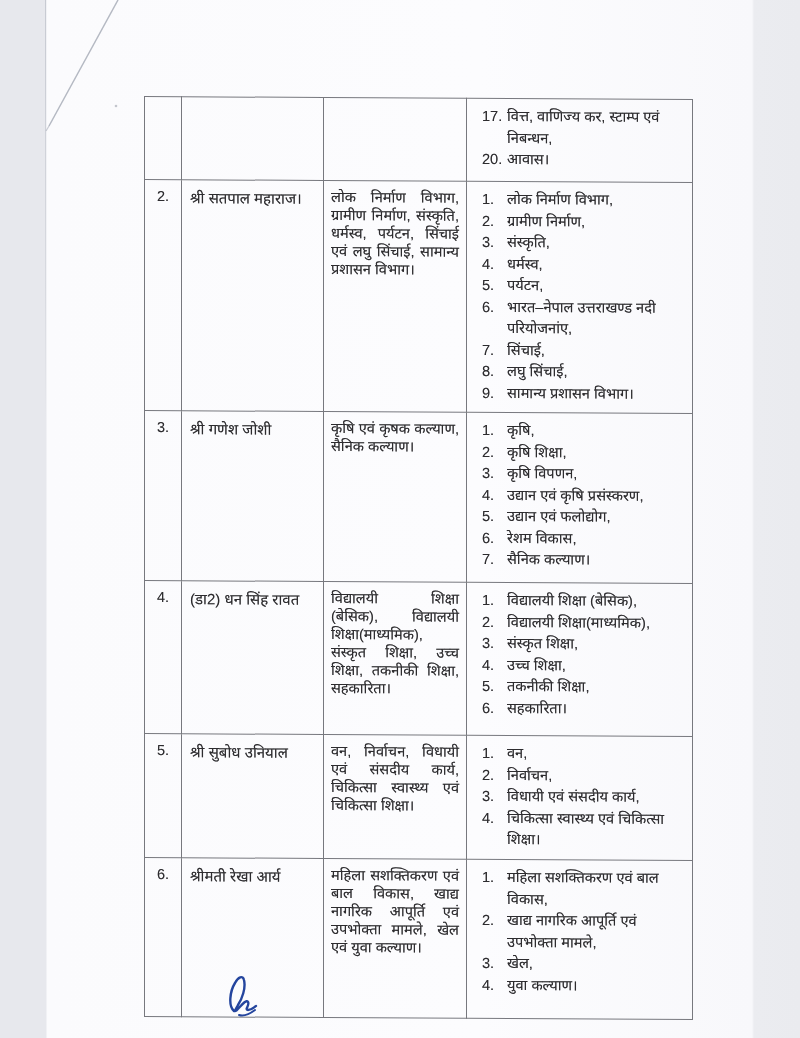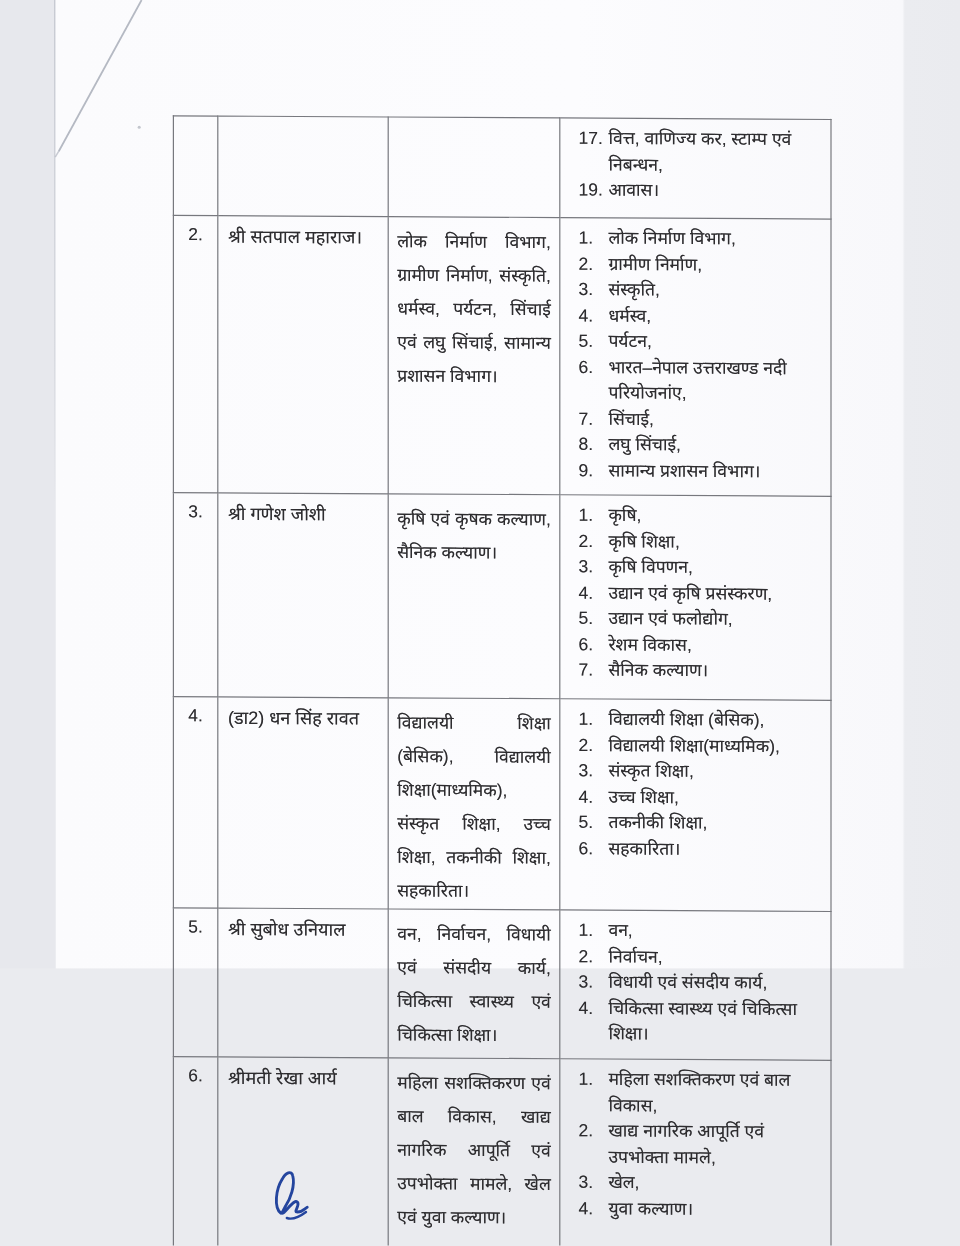--- a/index.html
+++ b/index.html
@@ -3,21 +3,21 @@
 <meta charset="utf-8">
 <style>
   html,body{margin:0;padding:0;}
   body{
     width:800px;height:1038px;
     background:#eaebef;
     font-family:"Liberation Sans","DejaVu Sans",sans-serif;
     overflow:hidden;
   }
   .stage{
-    position:relative;width:800px;height:807px;
+    position:relative;width:800px;height:1038px;
     background:linear-gradient(90deg,#e7e8ed 0,#e7e8ed 46px,#fbfbfd 47px,#fcfcfe 60%,#f8f8fb 752px,#ebecf0 754px,#eaebef 100%);
   }
   .paper-edge-left{
     position:absolute;left:45px;top:0;width:1px;height:420px;
     background:linear-gradient(#c7cad2,#d8dae0 70%,rgba(216,218,224,0));
   }
   .artifacts{position:absolute;left:0;top:0;pointer-events:none;}
   
   .doc-table{
     position:absolute;left:144px;top:96px;width:548px;
@@ -40,21 +40,21 @@
   .c-no{
     text-align:center;padding-top:8px;
     font-size:14.5px;
   }
   .c-name{
     padding:8px 6px 0 8px;
     font-size:15px;line-height:20px;
   }
   .c-depts{
     padding:7px 7px 0 7px;
-    font-size:14.6px;line-height:28px;
+    font-size:14.6px;line-height:18px;
     text-align:justify;text-justify:inter-word;
   }
   .c-list{padding:0;}
   .alloc{
     list-style:none;margin:0;
     padding:7px 3px 0 15px;
     font-size:14.6px;line-height:21.5px;
   }
   .alloc li{display:flex;align-items:flex-start;}
   .alloc .num{flex:0 0 25px;}
@@ -85,21 +85,21 @@
     <td class="c-no"></td>
     <td class="c-name"></td>
     <td class="c-depts"></td>
     <td class="c-list">
       <ol class="alloc">
               <li>
                 <span class="num">17.</span>
                 <span class="txt">वित्त, वाणिज्य कर, स्टाम्प एवं निबन्धन,</span>
               </li>
               <li>
-                <span class="num">19.</span>
+                <span class="num">20.</span>
                 <span class="txt">आवास।</span>
               </li>
             </ol>
     </td>
   </tr>
 
   <tr>
     <td class="c-no">2.</td>
     <td class="c-name">श्री सतपाल महाराज।</td>
     <td class="c-depts">लोक निर्माण विभाग, ग्रामीण निर्माण, संस्कृति, धर्मस्व, पर्यटन, सिंचाई एवं लघु सिंचाई, सामान्य प्रशासन विभाग।</td>

